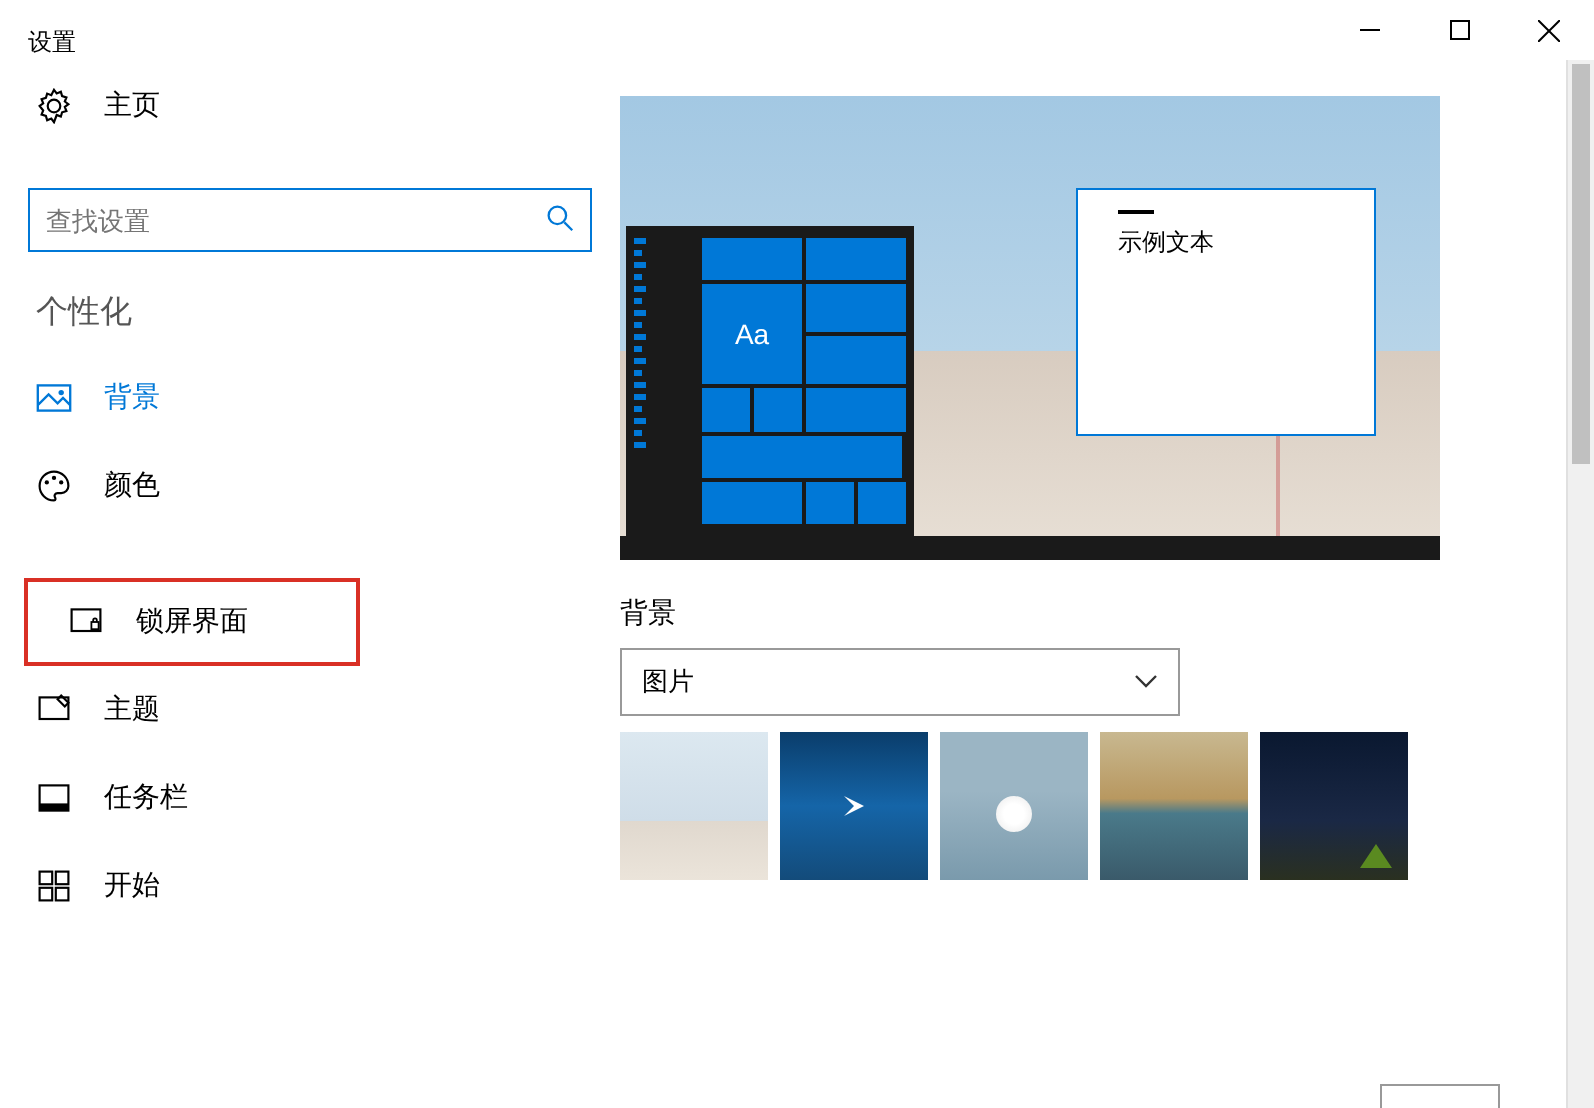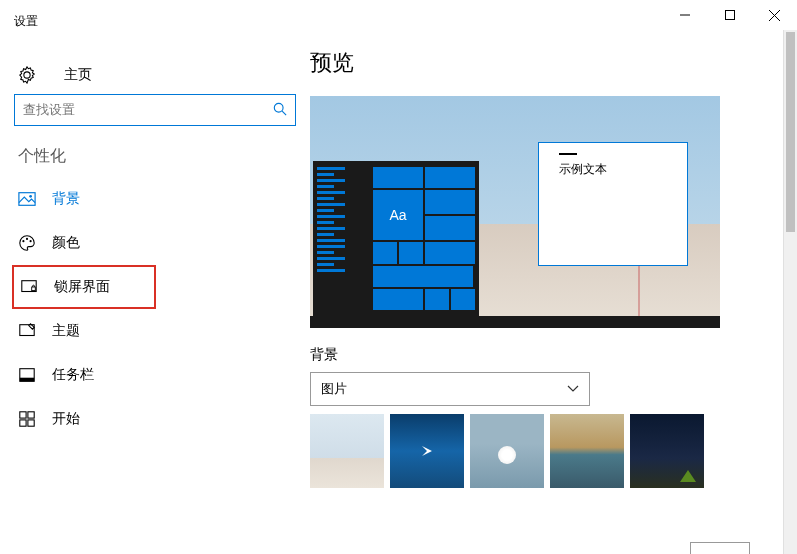--- a/index.html
+++ b/index.html
@@ -28,56 +28,57 @@
   font-size: 10px;
 }
 .window-btn svg { display: block; }
 .content { display: flex; height: calc(100% - 30px); }
 .sidebar {
   width: 310px;
   padding: 14px 14px 0 14px;
   position: relative;
 }
 .home-row {
-  display: flex; align-items: flex-end;
-  height: 40px; gap: 28px;
+  display: flex; align-items: flex-start;
+  height: 40px; gap: 16px;
   padding-left: 4px;
   margin-bottom: 10px;
 }
 .gear-icon { width: 18px; height: 18px; }
 .home-label { font-size: 14px; }
 .search-box {
   border: 1px solid #0078d7;
   height: 32px;
   display: flex; align-items: center;
   padding: 0 8px;
   margin-bottom: 20px;
 }
 .search-input {
   border: none; outline: none; flex: 1;
-  font-size: 13px; font-family: Liberation Serif, serif;
+  font-size: 13px; font-family: Liberation Sans, sans-serif;
   color: #666;
 }
 .search-icon { color: #0078d7; font-size: 14px; }
 .category-label {
   font-size: 16px; color: #555;
   margin: 6px 0 10px 4px;
 }
 .nav-item {
   display: flex; align-items: center;
   height: 44px; gap: 16px;
   padding-left: 4px;
   cursor: pointer;
 }
 .nav-item.selected { color: #0078d7; }
 .nav-item.highlighted {
   border: 2px solid #d93025;
   margin-left: -2px;
-  padding-left: 6px;
-  width: 144px;
+  padding-left: 20px;
+  width: 168px;
+  margin-top: 24px;
 }
 .nav-icon { width: 18px; height: 18px; flex-shrink: 0; }
 .nav-label { font-size: 14px; }
 .main {
   flex: 1;
   padding: 18px 0 0 0;
   position: relative;
   overflow: hidden;
 }
 .main-inner { padding-right: 24px; }
@@ -90,21 +91,21 @@
   background: linear-gradient(to bottom, #a3c8e3 0%, #b7d4e8 55%, #d8ccc0 55%, #e8e0d6 100%);
   position: relative;
   overflow: hidden;
 }
 .preview-taskbar {
   position: absolute; bottom: 0; left: 0; right: 0;
   height: 12px; background: #1a1a1a;
 }
 .preview-start {
   position: absolute; bottom: 12px; left: 3px;
-  width: 166px; height: 155px;
+  width: 144px; height: 155px;
   background: #1a1a1a;
   display: flex;
   gap: 24px;
 }
 .preview-start-left {
   width: 56px; padding: 6px 4px;
 }
 .preview-start-left .bar {
   height: 3px; background: #0078d7; margin-bottom: 3px;
 }
@@ -293,21 +294,20 @@
           <rect x="11" y="2" width="7" height="7" fill="none" stroke="#000" stroke-width="1.2"></rect>
           <rect x="2" y="11" width="7" height="7" fill="none" stroke="#000" stroke-width="1.2"></rect>
           <rect x="11" y="11" width="7" height="7" fill="none" stroke="#000" stroke-width="1.2"></rect>
         </svg>
       <span class="nav-label">开始</span>
     </div>
   </div>
 
   <div class="main">
     <div class="main-inner">
-      <h1 class="main-heading">预览</h1>
 
       <div class="preview-box">
         <div class="preview-pole"></div>
         <div class="preview-start">
           <div class="preview-start-left">
             <div class="bar"></div>
               <div class="bar short"></div>
               <div class="bar"></div>
               <div class="bar short"></div>
             <div class="bar"></div>

